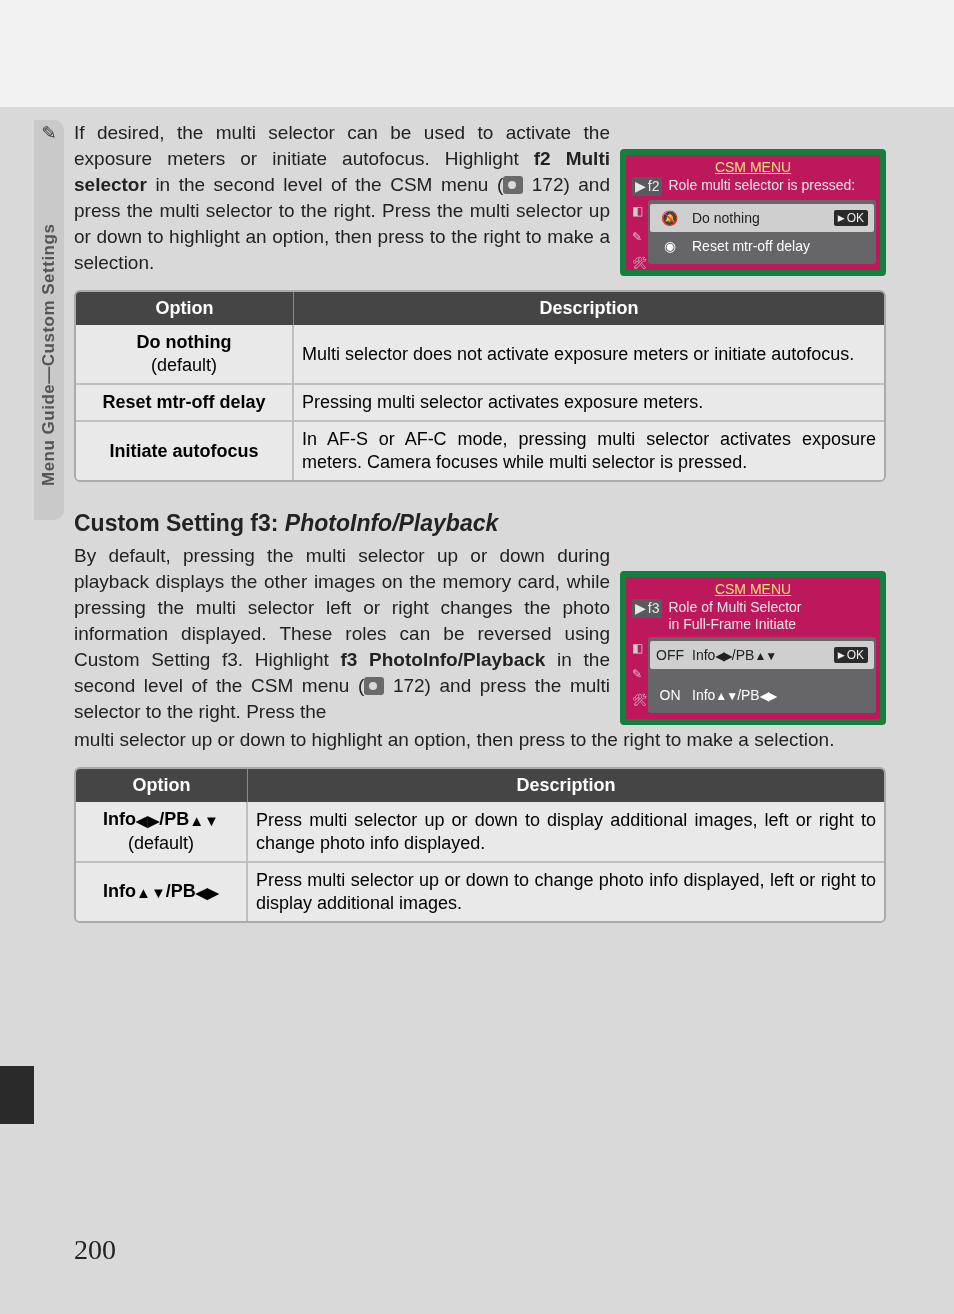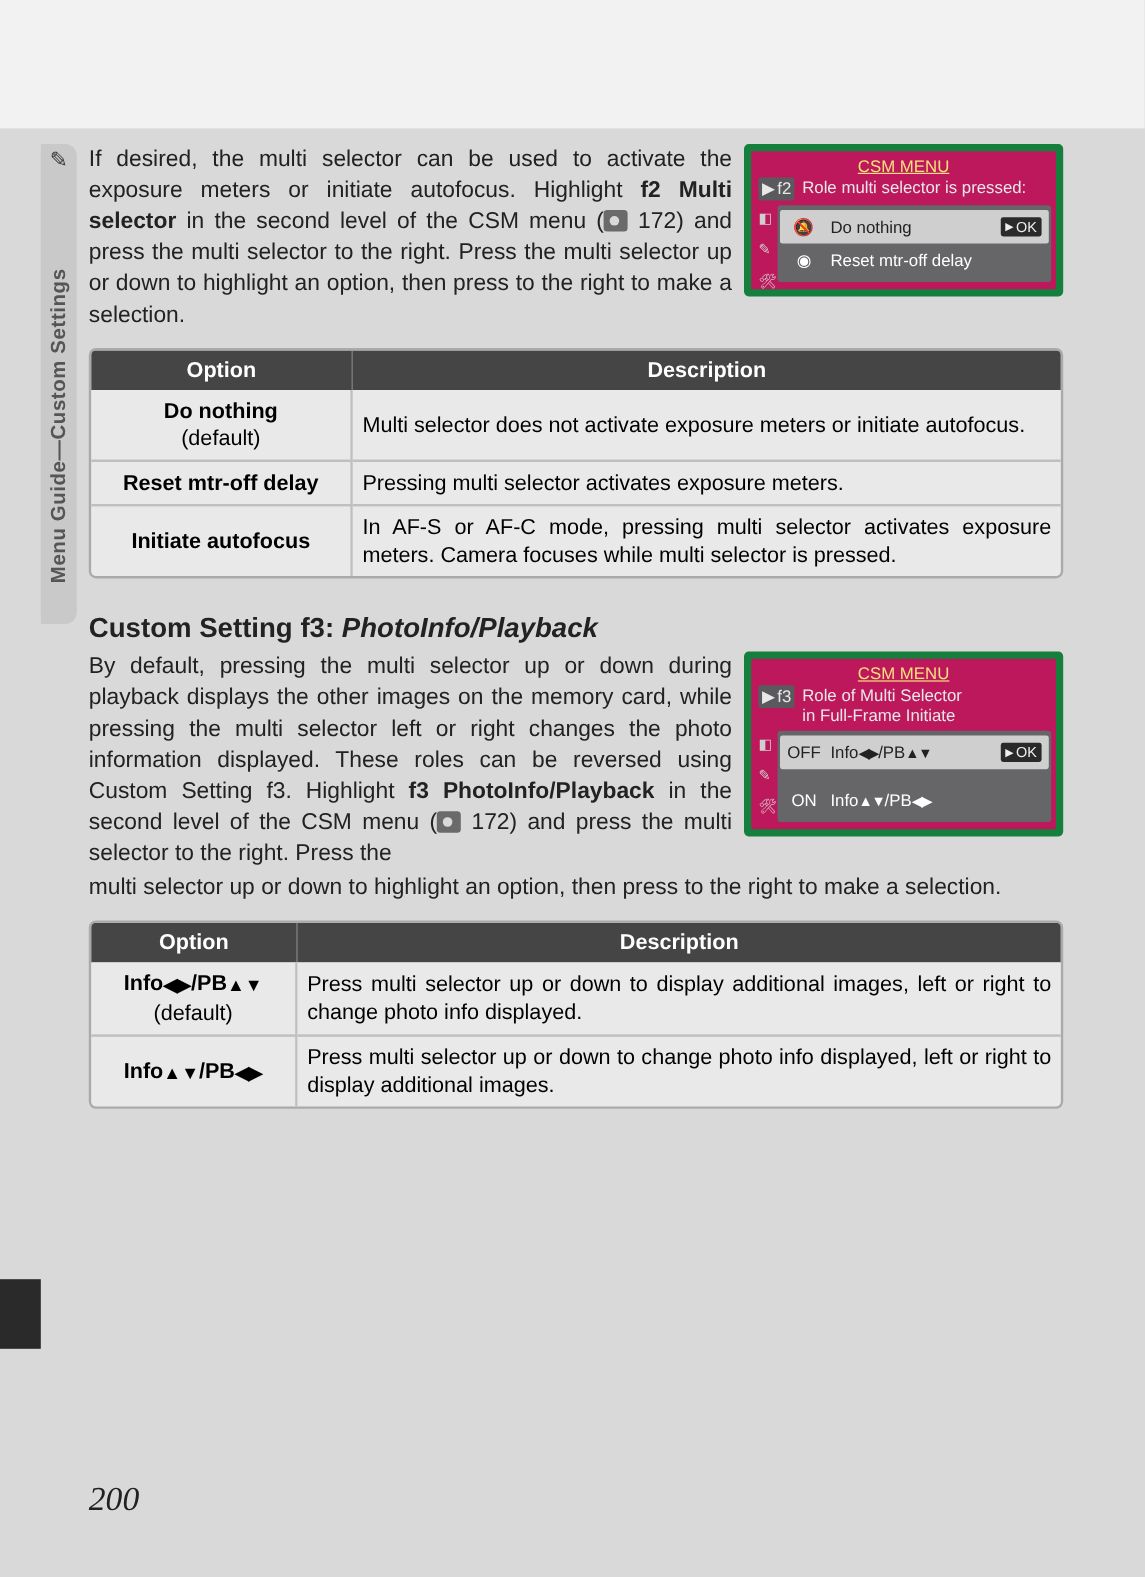--- a/index.html
+++ b/index.html
@@ -60,21 +60,21 @@
     font-weight: 700;
     color: #222;
     margin-bottom: 6px;
   }
   h2.section-title .italic {
     font-style: italic;
   }
   .two-col {
     display: flex;
     gap: 10px;
-    align-items: flex-start;
+    align-items: flex-end;
   }
   .body-text {
     font-size: 19px;
     line-height: 26px;
     color: #222;
     text-align: justify;
     text-justify: inter-word;
   }
   .body-text .bold { font-weight: 700; }
   .body-text .ref-icon {
@@ -192,21 +192,20 @@
   table.opt td.optcell .mainopt { font-weight:700; display:block; }
   table.opt td.optcell .sub { font-weight:400; display:block; }
   .tri { font-size: 15px; display:inline-block; vertical-align:-1px;}
 
   .section2 { margin-top: 28px; }
 
   .page-number {
     position: absolute;
     left: 74px;
     bottom: 48px;
-    font-style: italic;
     font-size: 28px;
     color: #222;
     font-family: Georgia, serif;
   }
   .black-tab {
     position:absolute;
     left:0; bottom:190px;
     width:34px; height:58px;
     background:#2a2a2a;
   }

